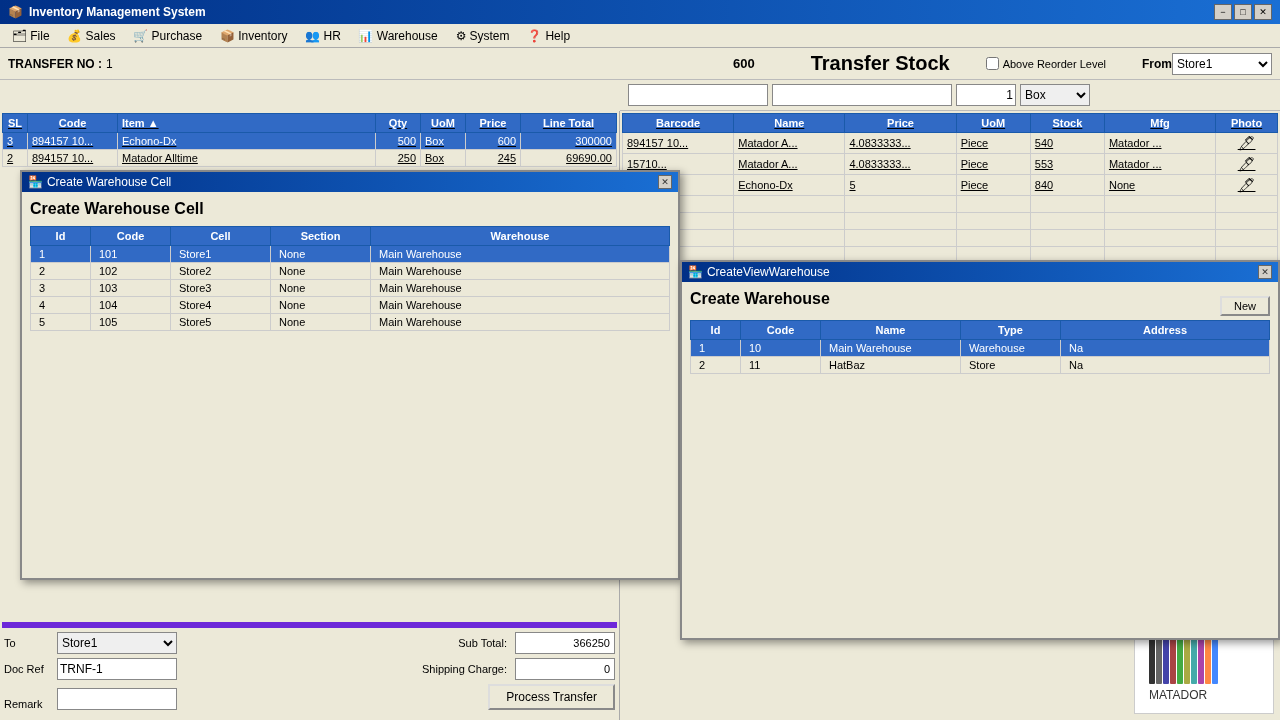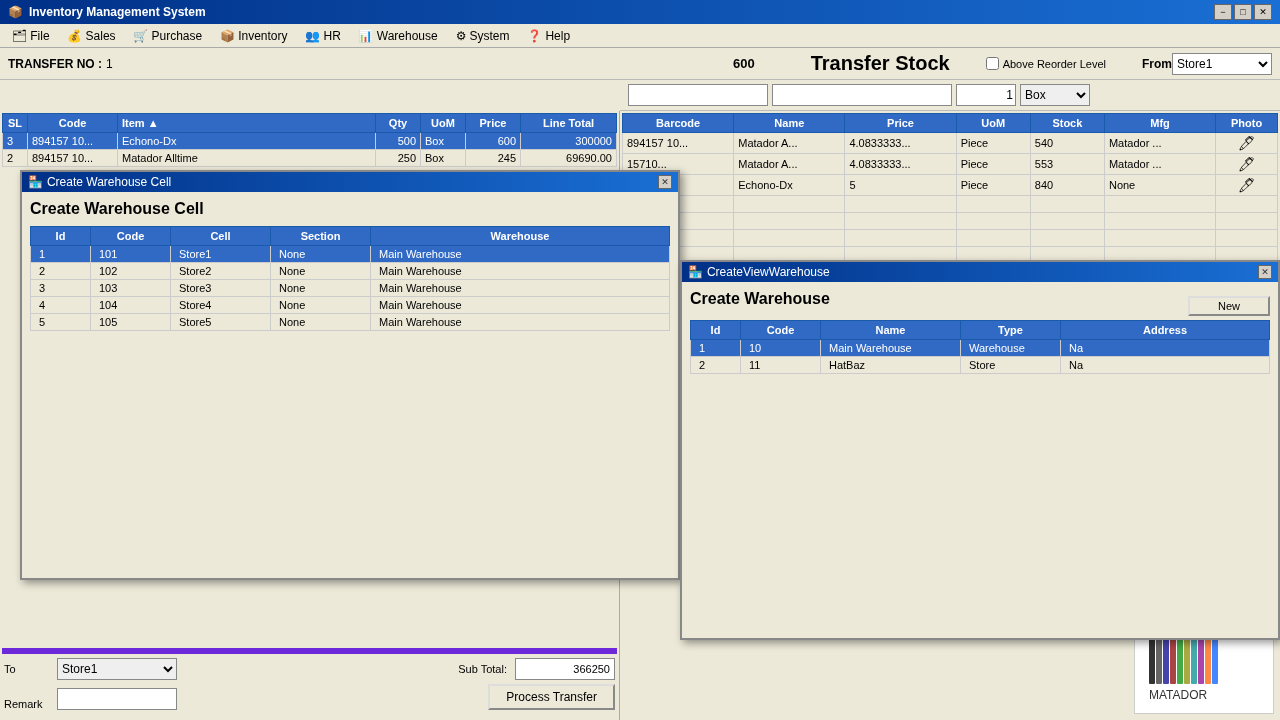--- a/index.html
+++ b/index.html
@@ -10,42 +10,42 @@
     .main-titlebar { background: linear-gradient(to right, #003087, #1a6fd4); height: 24px; display: flex; align-items: center; justify-content: space-between; padding: 0 8px; }
     .main-titlebar-left { display: flex; align-items: center; gap: 6px; color: white; font-size: 11px; font-weight: bold; }
     .main-titlebar-controls { display: flex; gap: 2px; }
     .main-ctrl-btn { width: 18px; height: 16px; background: #d4d0c8; border: 1px solid #666; font-size: 9px; display: flex; align-items: center; justify-content: center; cursor: pointer; }
 
     
     .menubar { background: #ece9d8; border-bottom: 1px solid #aaa; display: flex; align-items: center; gap: 2px; padding: 2px 4px; height: 24px; }
     .menu-item { padding: 2px 8px; cursor: pointer; display: flex; align-items: center; gap: 3px; color: #000; font-size: 12px; }
     
     
-    .data-table { width: 100%; border-collapse: collapse; }
+    .data-table { width: 100%; border-collapse: collapse; text-decoration: underline; }
     .data-table th { background: #316ac5; color: white; border: 1px solid #1a5aaa; padding: 3px 4px; text-align: center; font-size: 11px; }
     .data-table td { border: 1px solid #ccc; padding: 2px 4px; font-size: 11px; }
     .data-table tr.selected td { background: #316ac5; color: white; }
     .search-input { height: 22px; border: 1px solid #888; background: white; width: 150px; }
     
     .store-select { height: 22px; border: 1px solid #888; background: white; width: 100px; }
     
     .dialog { position: absolute; background: #ece9d8; border: 2px solid #888; box-shadow: 3px 3px 8px rgba(0,0,0,0.4); z-index: 200; }
     .dialog-titlebar { background: linear-gradient(to right, #003087, #1a6fd4); color: white; padding: 3px 6px; display: flex; align-items: center; justify-content: space-between; height: 20px; font-size: 11px; }
     .dialog-title-left { display: flex; align-items: center; gap: 4px; }
     .dialog-close { width: 14px; height: 14px; background: #d4d0c8; border: 1px solid #666; font-size: 9px; cursor: pointer; display: flex; align-items: center; justify-content: center; color: #333; }
     
     .dialog-content { padding: 8px; }
     .dialog-heading { font-size: 16px; font-weight: bold; margin-bottom: 8px; }
     
     .inner-table { width: 100%; border-collapse: collapse; }
     .inner-table th { background: #316ac5; color: white; border: 1px solid #1a5aaa; padding: 3px 8px; text-align: center; font-size: 11px; }
     .inner-table td { border: 1px solid #ccc; padding: 2px 8px; font-size: 11px; }
     .inner-table tr.selected td { background: #316ac5; color: white; }
     
-    .new-btn { background: #ece9d8; border: 2px outset #ddd; padding: 2px 28px; font-size: 11px; cursor: pointer; }
+    .new-btn { background: #ece9d8; border: 2px outset #ddd; padding: 2px 12px; font-size: 11px; cursor: pointer; }
   </style>
 </head>
 <body>
 
 <div class="main-window">
 
   <div class="main-titlebar">
     <div class="main-titlebar-left">
       <span>📦</span>
       <span>Inventory Management System</span>
@@ -143,20 +143,27 @@
 
         <div style="padding:4px 2px; border-top:6px solid #6d28d9;">
           <div style="display:flex; align-items:center; gap:8px; margin-bottom:4px;">
             <span style="font-size:11px; width:45px;">To</span>
             <select style="height:22px; border:1px solid #888; width:120px;">
               <option>Store1</option>
             </select>
             <div style="flex:1;"></div>
             <span style="font-size:11px;">Sub Total:</span>
             <div style="width:100px; height:22px; border:1px solid #888; background:white; text-align:right; padding-right:4px; display:flex; align-items:center; justify-content:flex-end; font-size:11px;">366250</div>
+          </div>
+          <div style="display:flex; align-items:center; gap:8px; margin-bottom:4px;">
+            <span style="font-size:11px; width:45px;">Doc Ref</span>
+            <input type="text" style="height: 22px; border: 1px solid rgb(136, 136, 136); width: 120px; padding: 0px 2px;" value="TRNF-1">
+            <div style="flex:1;"></div>
+            <span style="font-size:11px;">Shipping Charge:</span>
+            <div style="width:100px; height:22px; border:1px solid #888; background:white; text-align:right; padding-right:4px; display:flex; align-items:center; justify-content:flex-end; font-size:11px;">0</div>
           </div>
           <div style="display:flex; align-items:flex-end; gap:8px; margin-bottom:4px;">
             <span style="font-size:11px; width:45px;">Remark</span>
             <input type="text" style="height: 22px; border: 1px solid rgb(136, 136, 136); width: 120px;">
             <div style="flex:1;"></div>
             <button style="background:#ece9d8; border:2px outset #ddd; padding:4px 16px; font-size:12px; cursor:pointer;">Process Transfer</button>
           </div>
         </div>
       </div>
 

